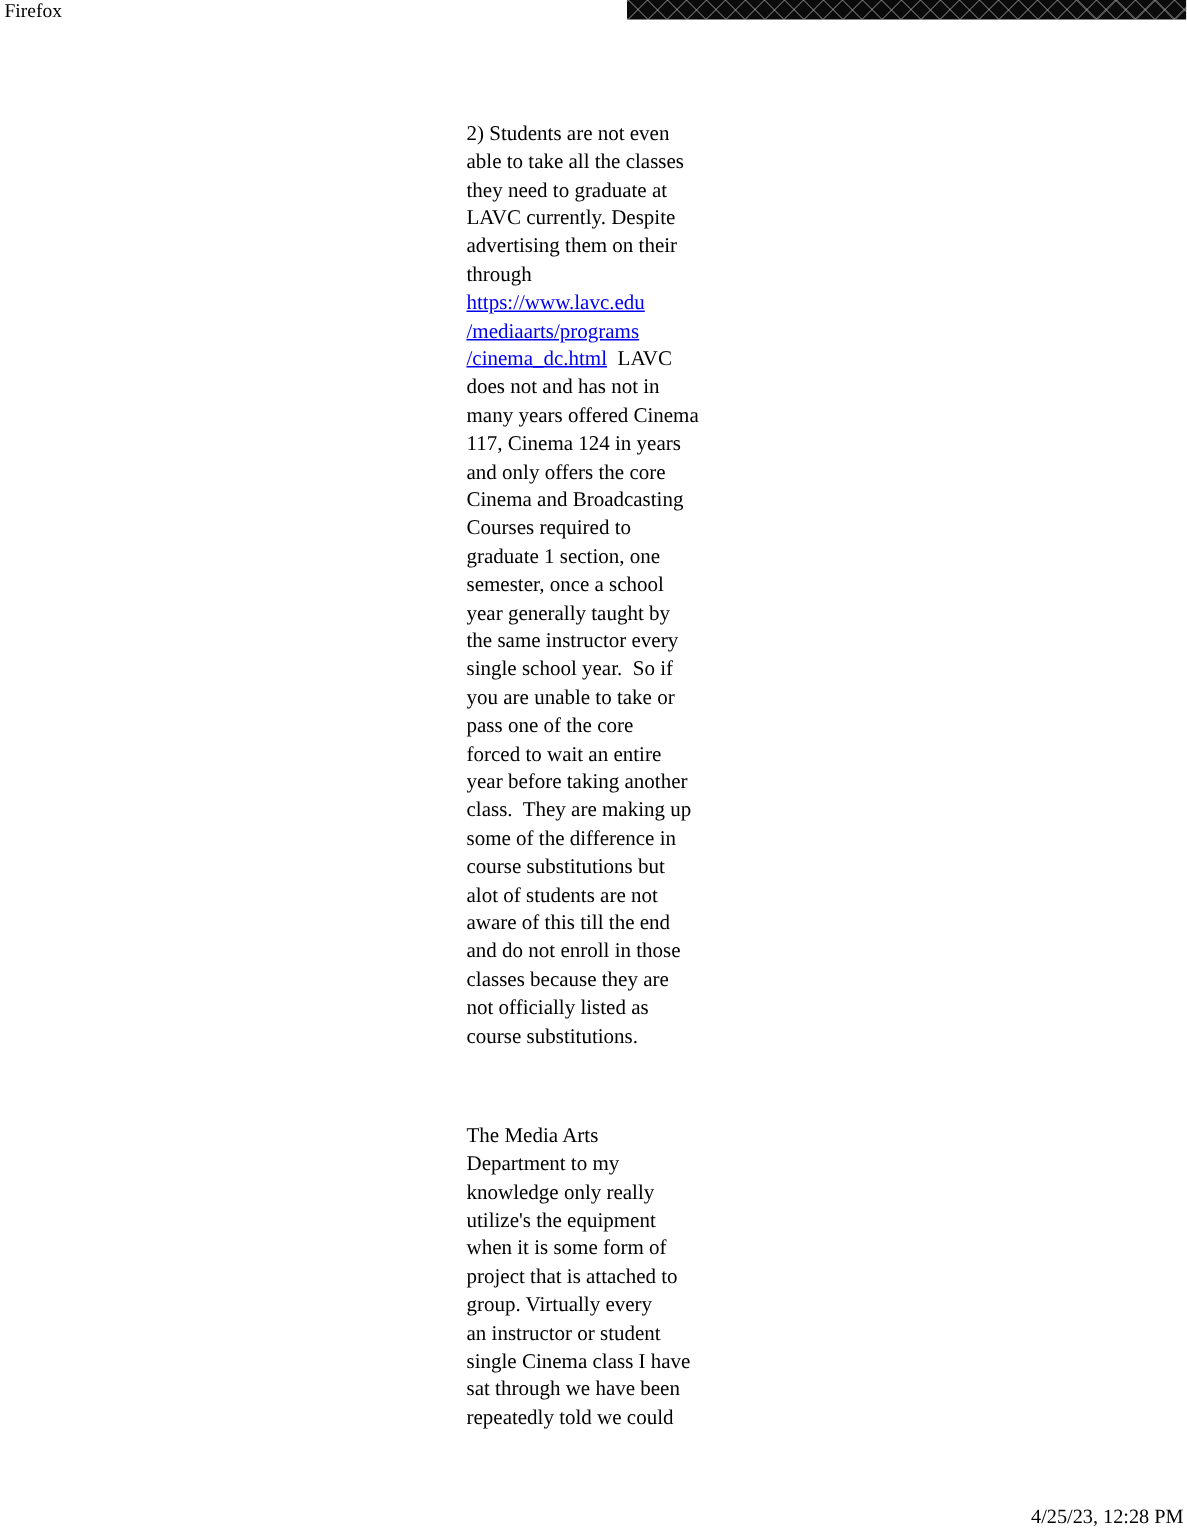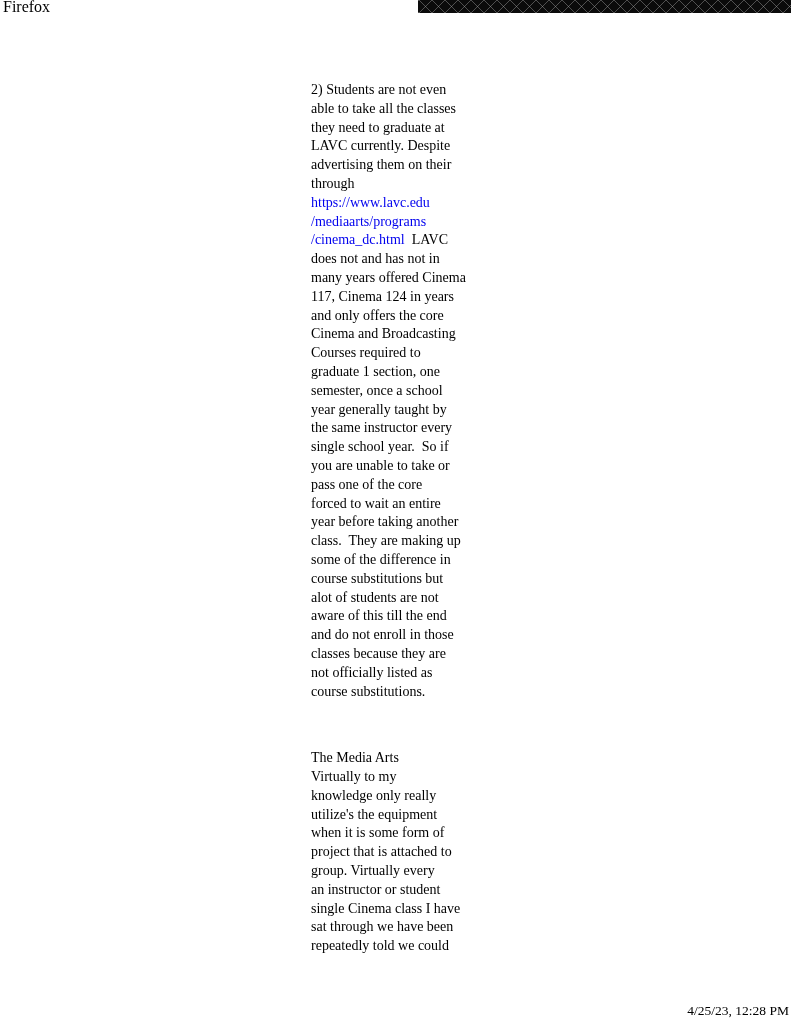--- a/index.html
+++ b/index.html
@@ -13,21 +13,21 @@
     height: 1024px;
     background: var(--page-bg, #ffffff);
     overflow: hidden;
     font-family: "Liberation Serif", "DejaVu Serif", serif;
     color: var(--text, #000000);
   }
   .header-title {
     position: absolute;
     left: 3px;
     top: 0px;
-    font-size: 16px;
+    font-size: 13px;
     line-height: 14px;
     white-space: pre;
   }
   .redaction-bar {
     position: absolute;
     left: 418px;
     top: 0px;
     width: 373px;
     height: 13px;
     background-color: var(--redaction-bg, #0b0b0b);
@@ -41,20 +41,21 @@
     top: 81px;
     width: 190px;
     font-size: 14px;
     line-height: 18.8px;
   }
   .paragraph { margin: 0; }
   .paragraph + .paragraph { margin-top: 48px; }
   .line { white-space: pre; }
   .link {
     color: var(--link, #0000ee);
+    text-decoration: underline;
     cursor: pointer;
   }
   .footer-left {
     position: absolute;
     left: 0px;
     top: 1046px;
     font-size: 17px;
     line-height: 16px;
     white-space: pre;
   }
@@ -107,21 +108,21 @@
         <div class="line"><span>course substitutions but</span></div>
         <div class="line"><span>alot of students are not</span></div>
         <div class="line"><span>aware of this till the end</span></div>
         <div class="line"><span>and do not enroll in those</span></div>
         <div class="line"><span>classes because they are</span></div>
         <div class="line"><span>not officially listed as</span></div>
         <div class="line"><span>course substitutions.</span></div>
       </div>
       <div class="paragraph">
         <div class="line"><span>The Media Arts</span></div>
-        <div class="line"><span>Virtually to my</span></div>
+        <div class="line"><span>Department to my</span></div>
         <div class="line"><span>knowledge only really</span></div>
         <div class="line"><span>utilize's the equipment</span></div>
         <div class="line"><span>when it is some form of</span></div>
         <div class="line"><span>project that is attached to</span></div>
         <div class="line"><span>group. Virtually every</span></div>
         <div class="line"><span>an instructor or student</span></div>
         <div class="line"><span>single Cinema class I have</span></div>
         <div class="line"><span>sat through we have been</span></div>
         <div class="line"><span>repeatedly told we could</span></div>
       </div>

